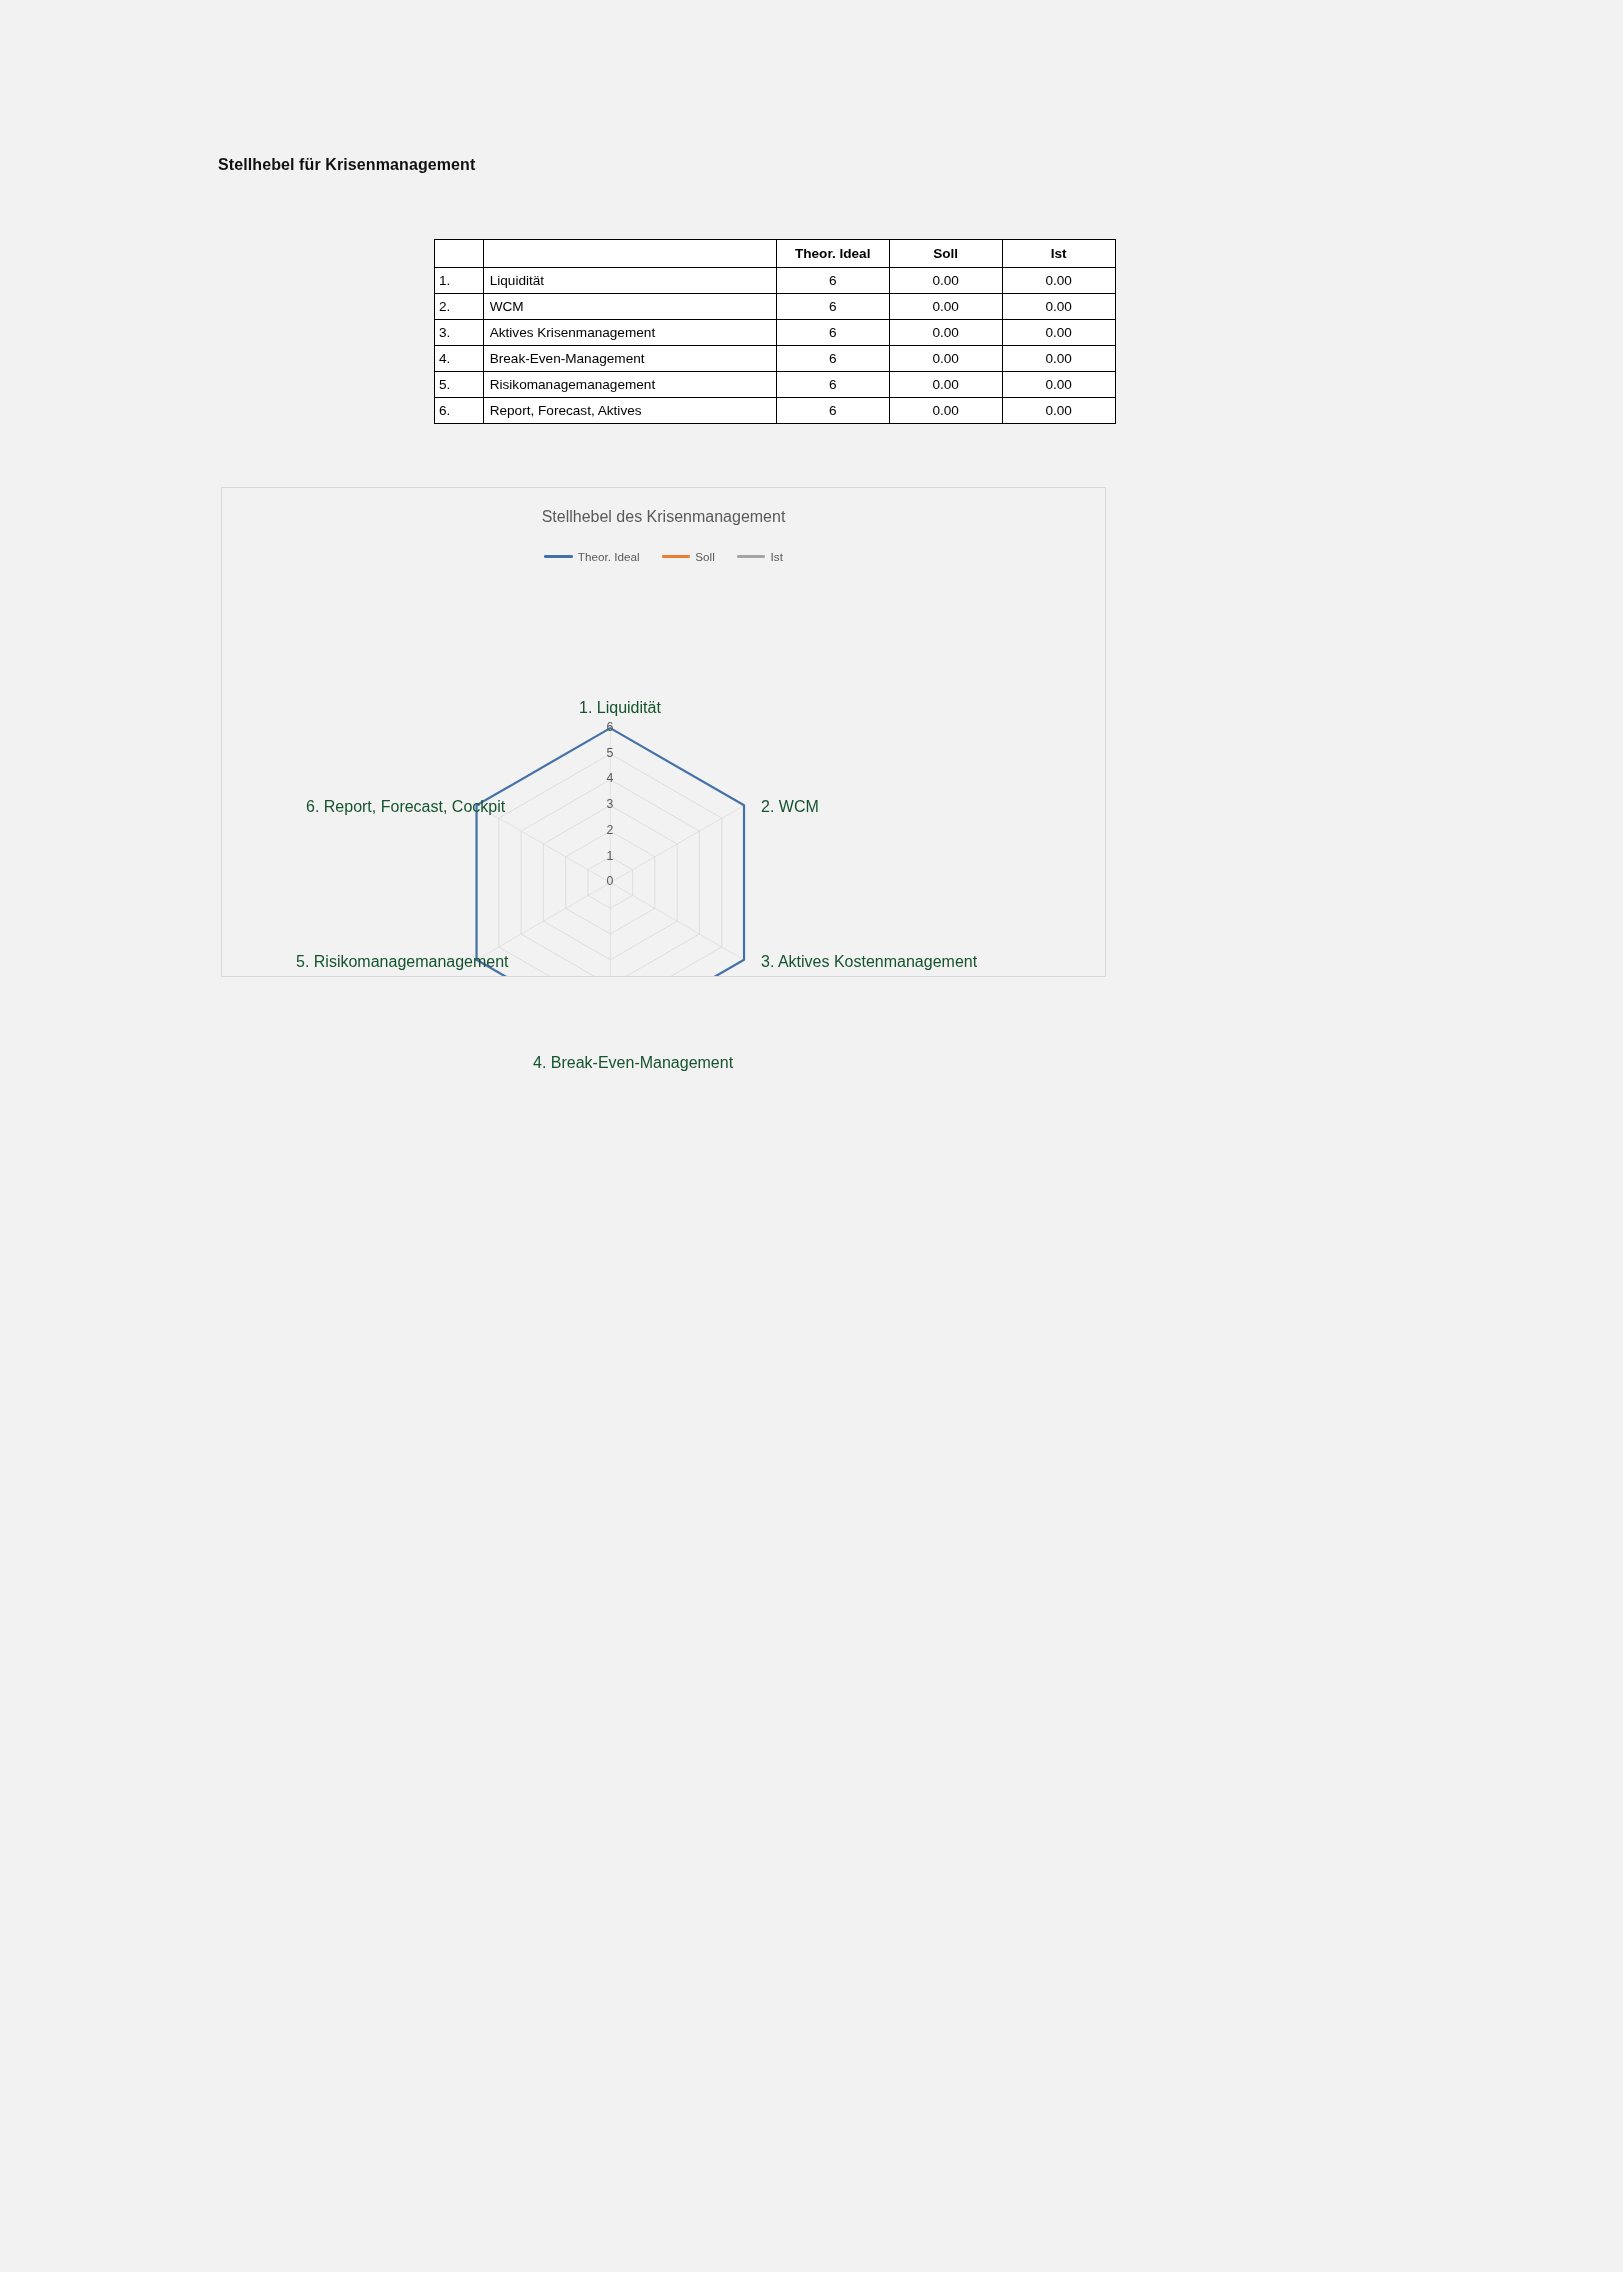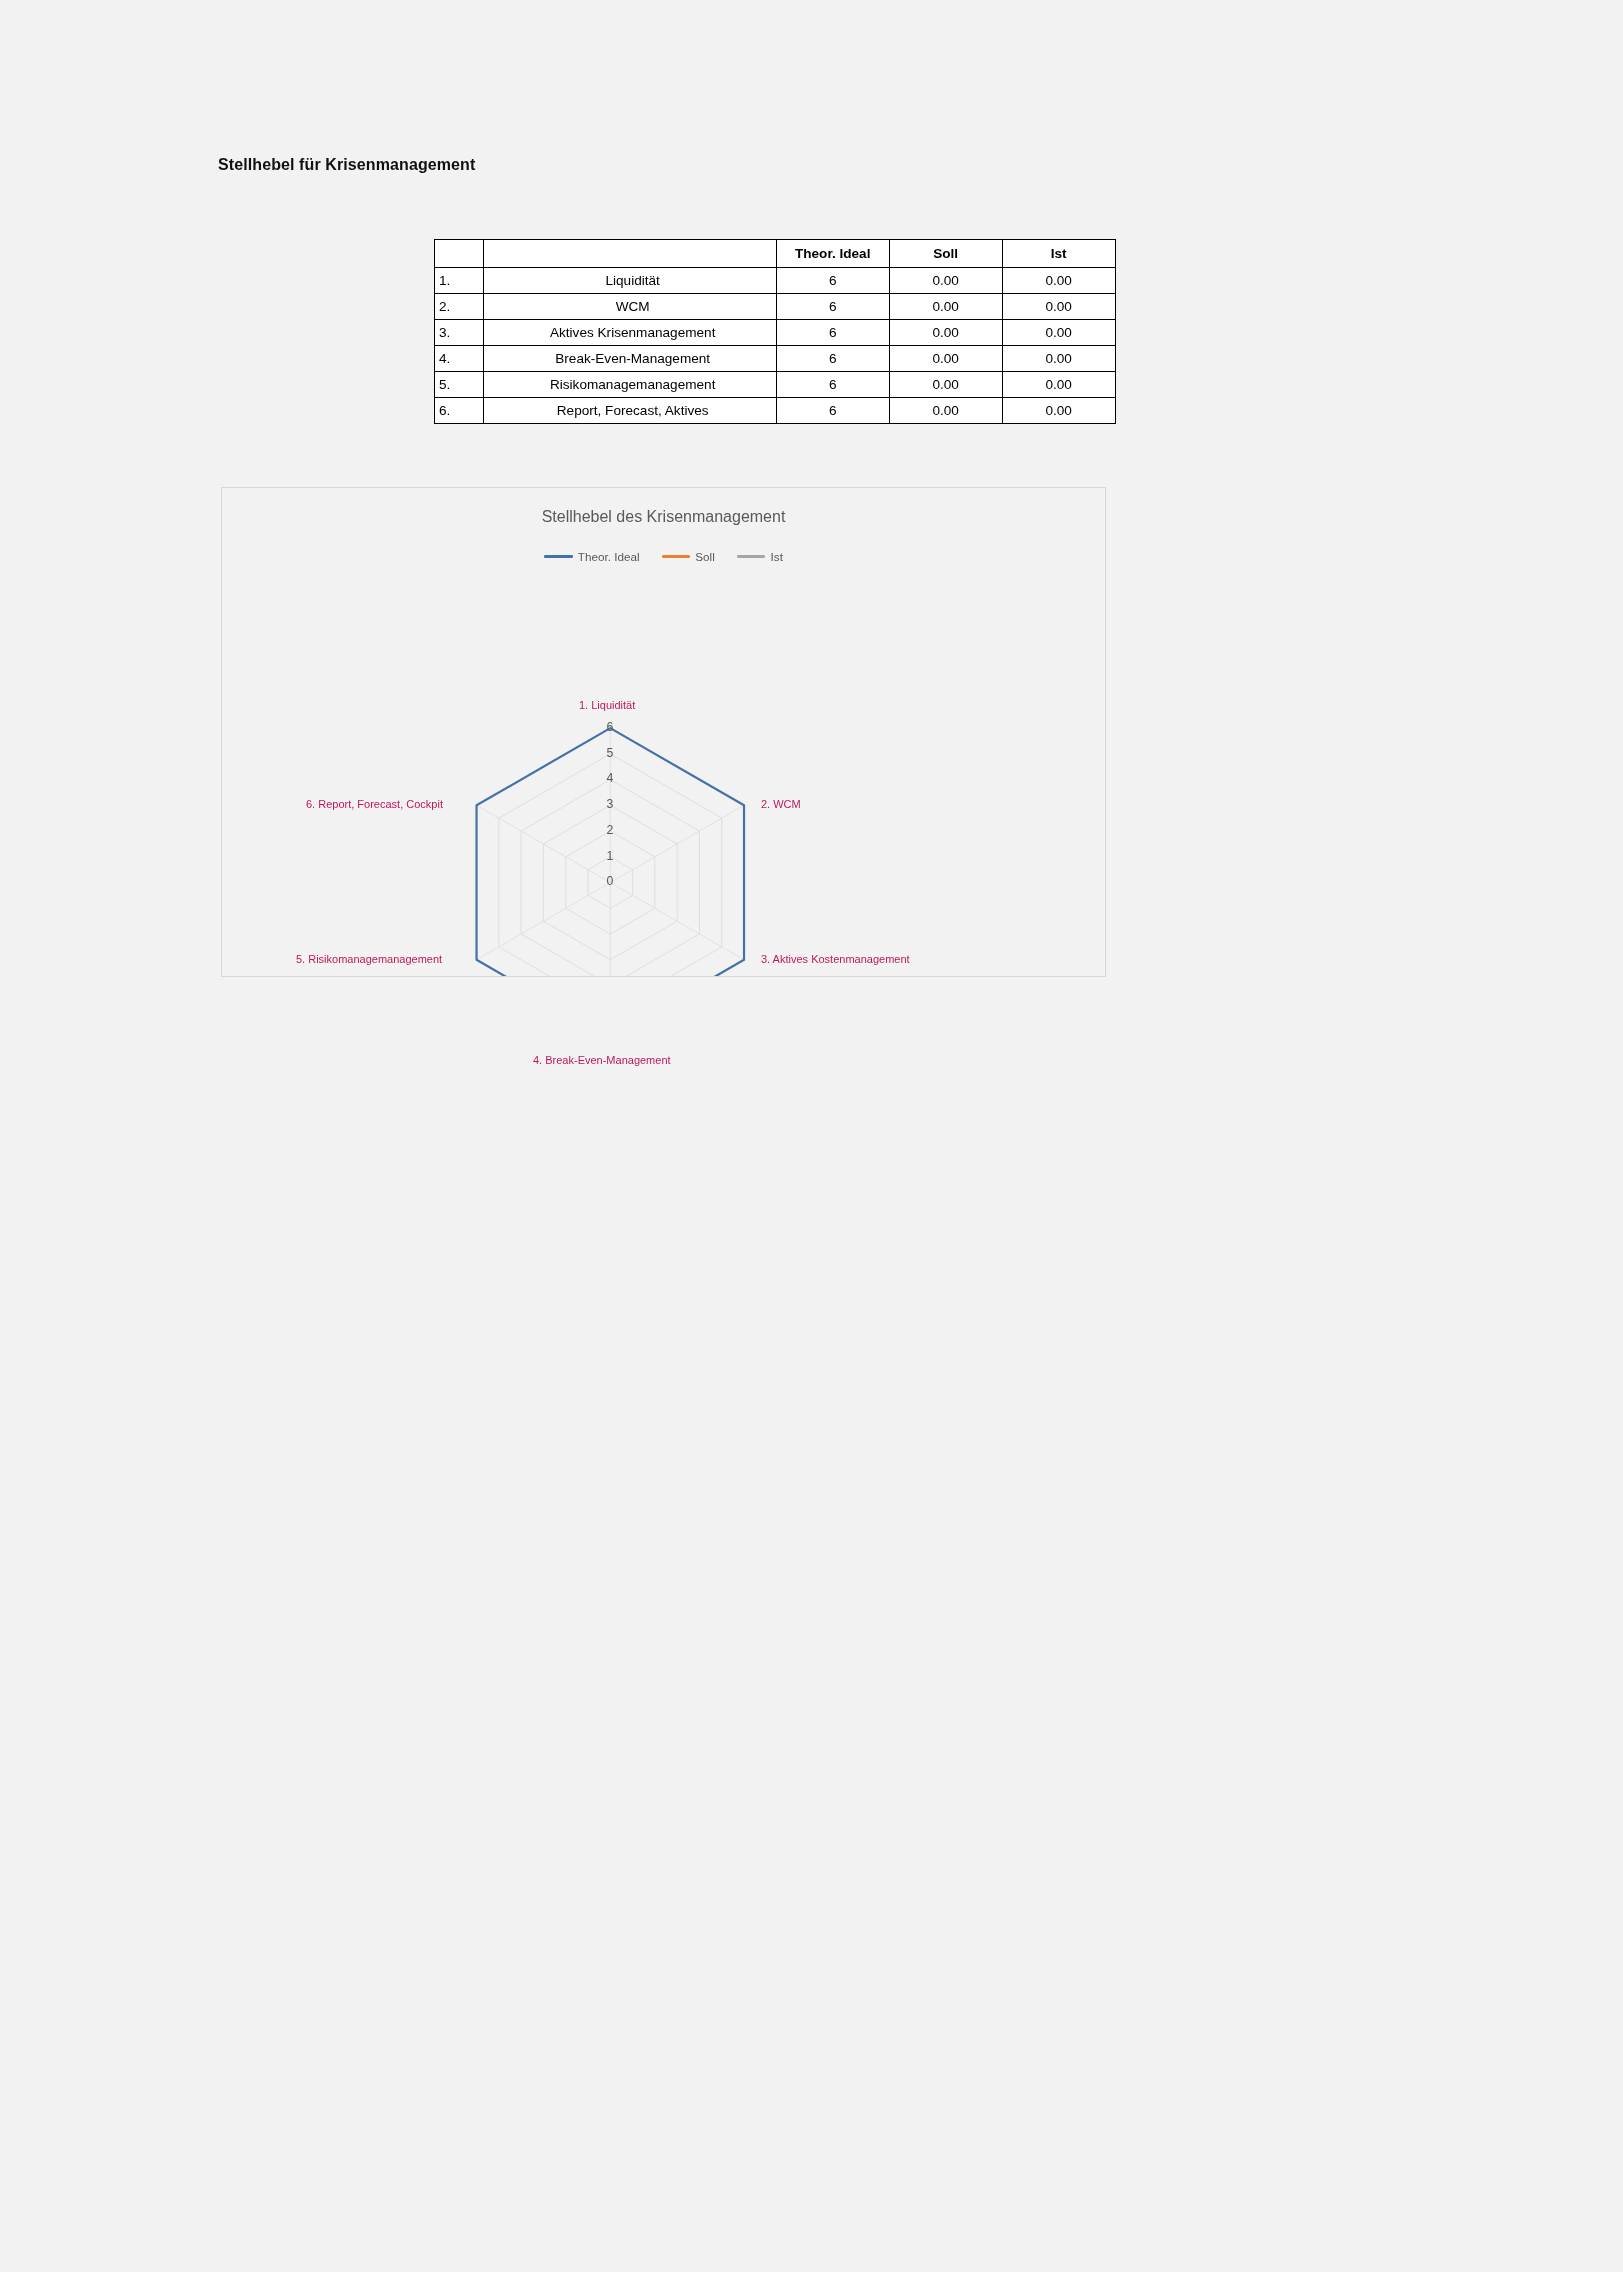--- a/index.html
+++ b/index.html
@@ -46,21 +46,21 @@
   }
   .c-num {
     width: 44px;
     height: 25px;
     text-align: left;
     padding-left: 3.9px !important;
     font-weight: normal;
   }
   .c-label {
     width: 286px;
-    text-align: center;
+    text-align: left;
     padding-left: 5.8px !important;
   }
   .c-val {
     width: 112px;
     text-align: center;
   }
   thead th {
     font-weight: bold;
     text-align: center;
     height: 27px;
@@ -118,22 +118,22 @@
 
   .radar-area {
     position: absolute;
     left: 0;
     top: 0;
     width: 883px;
     height: 488px;
   }
   .axis-label {
     position: absolute;
-    font-size: 11px;
-    color: #be185d;
+    font-size: 16px;
+    color: #14532d;
     white-space: nowrap;
   }
   .tick-label {
     position: absolute;
     font-size: 12.3px;
     color: #595959;
     white-space: nowrap;
     text-align: center;
     transform: translateX(-50%);
   }

